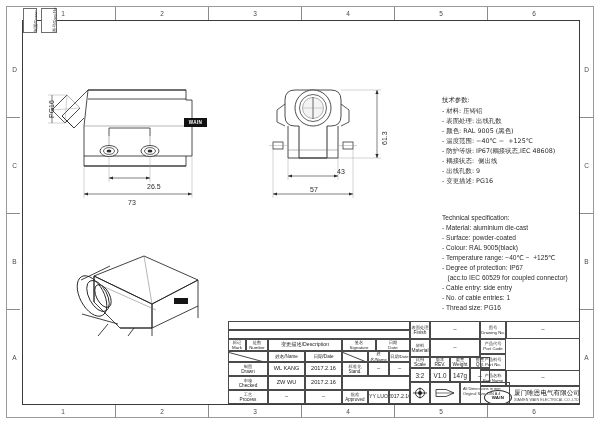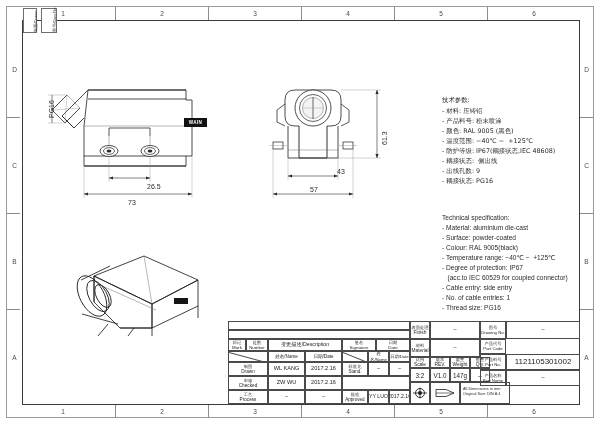--- a/index.html
+++ b/index.html
@@ -250,27 +250,27 @@
       <path d="M72 100 L104 100"></path>
 
       <path d="M96 28 L104 76" stroke="#6c6c6c" stroke-width="0.5"></path>
       <path d="M52 57 L108 82" stroke="#6c6c6c" stroke-width="0.5"></path>
     </g>
     <rect x="126" y="70" width="14" height="6" fill="#151515"></rect>
   </svg>
 
   <div class="spec cn" style="left:414px;top:96px;">技术参数:</div>
   <div class="spec cn" style="left:414px;top:107px;">- 材料: 压铸铝</div>
-  <div class="spec cn" style="left:414px;top:117px;">- 产品料号: 粉末喷涂</div>
+  <div class="spec cn" style="left:414px;top:117px;">- 表面处理: 出线孔数</div>
   <div class="spec cn" style="left:414px;top:127px;">- 颜色: RAL 9005 (黑色)</div>
   <div class="spec cn" style="left:414px;top:137px;">- 温度范围: −40℃ −  +125℃</div>
   <div class="spec cn" style="left:414px;top:147px;">- 防护等级: IP67(耦接状态,IEC 48608)</div>
   <div class="spec cn" style="left:414px;top:157px;">- 耦接状态:  侧出线</div>
   <div class="spec cn" style="left:414px;top:167px;">- 出线孔数: 9</div>
-  <div class="spec cn" style="left:414px;top:177px;">- 耦接状态: PG16</div>
+  <div class="spec cn" style="left:414px;top:177px;">- 变更描述: PG16</div>
 
   <div class="spec" style="left:414px;top:213px;">Technical specification:</div>
   <div class="spec" style="left:414px;top:223px;">- Material: aluminium die-cast</div>
   <div class="spec" style="left:414px;top:233px;">- Surface: powder-coated</div>
   <div class="spec" style="left:414px;top:243px;">- Colour: RAL 9005(black)</div>
   <div class="spec" style="left:414px;top:253px;">- Temperature range: −40℃ −  +125℃</div>
   <div class="spec" style="left:414px;top:263px;">- Degree of protection: IP67</div>
   <div class="spec" style="left:414px;top:273px;">   (acc.to IEC 60529 for coupled connector)</div>
   <div class="spec" style="left:414px;top:283px;">- Cable entry: side entry</div>
   <div class="spec" style="left:414px;top:293px;">- No. of cable entries: 1</div>
@@ -446,26 +446,28 @@
 
   <div class="tb c" style="left:480px;top:339px;width:26px;height:15px;">
     <span class="cn">产品代号</span>
     <span class="en" style="font-size:4.3px;">Part Code</span>
   </div>
 
   <div class="tb c" style="left:480px;top:354px;width:26px;height:16px;">
     <span class="cn">产品料号</span>
     <span class="en" style="font-size:4.3px;">Part No.</span>
   </div>
-  <div class="tb c" style="left:506px;top:354px;width:74px;height:16px;">
-    <span class="en" style="font-size:8px;">1121105301002</span>
-  </div>
 
   <div class="tb c" style="left:480px;top:370px;width:26px;height:16px;">
     <span class="cn">产品名称</span>
     <span class="en" style="font-size:4.3px;">Part Name</span>
   </div>
   <div class="tb c" style="left:506px;top:370px;width:74px;height:16px;">
     <span class="en" style="font-size:6px;">–</span>
   </div>
 
+  <div class="tb" style="left:480px;top:386px;width:100px;height:18px;">
+    <div class="logo-oval" style="left:3px;top:2.5px;">WAIN</div>
+    <div class="co-cn" style="left:33px;top:2px;">厦门唯恩电气有限公司</div>
+    <div class="co-en" style="left:33px;top:11px;">XIAMEN WAIN ELECTRICAL CO.,LTD</div>
+  </div>
 
 </div>
 
 </body></html>

